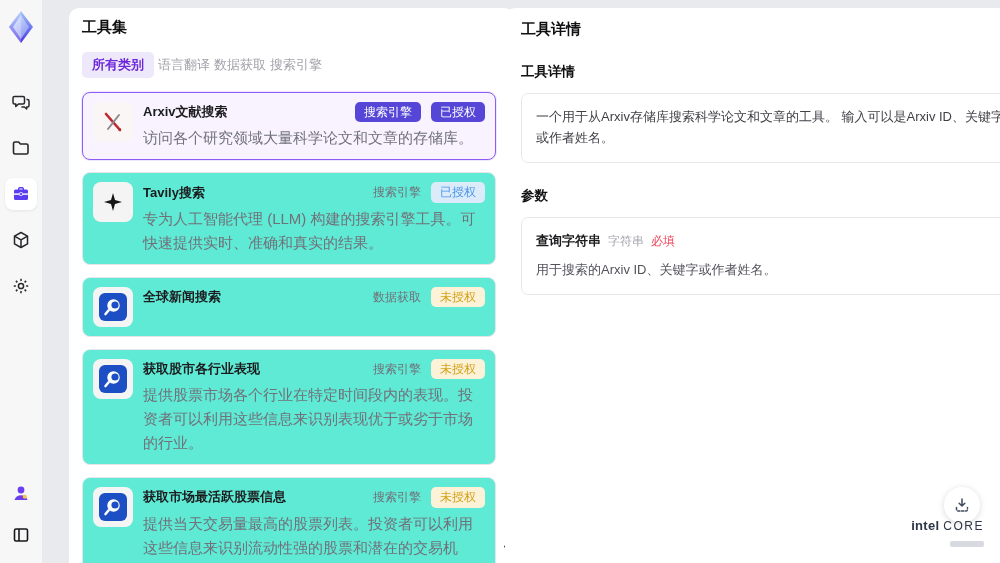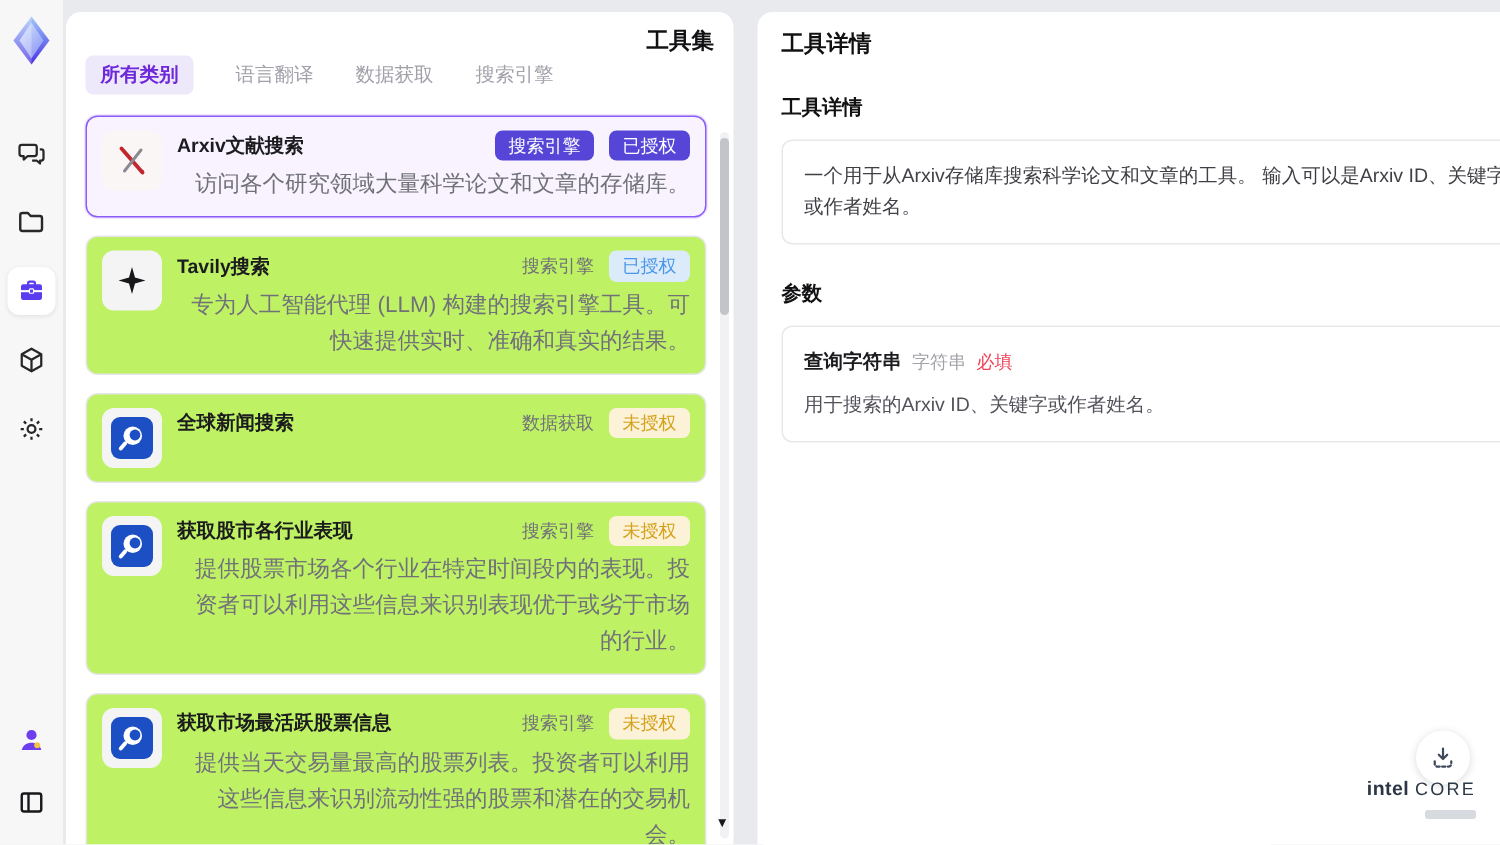--- a/index.html
+++ b/index.html
@@ -16,31 +16,31 @@
   .rail-logo { margin-top:10px; width:30px; height:34px; }
   .rail-nav { margin-top:42px; display:flex; flex-direction:column; gap:14px; align-items:center; }
   .rail-btn {
     width:32px; height:32px; display:flex; align-items:center; justify-content:center;
     border-radius:8px; cursor:pointer; color:#27272a;
   }
   .rail-btn.active { background:#ffffff; box-shadow:0 1px 3px rgba(0,0,0,.08); color:#5b3df0; }
   .rail-bottom { margin-top:auto; margin-bottom:12px; display:flex; flex-direction:column; gap:10px; align-items:center; }
   
   .panel { position:absolute; top:8px; background:#fff; border-radius:10px 10px 0 0; }
-  .panel-list  { left:44px;  width:445px; height:555px; padding:10px 13px 0 13px; overflow:hidden;text-align:right; }
+  .panel-list  { left:69px;  width:445px; height:555px; padding:10px 13px 0 13px; overflow:hidden; }
   .panel-right { left:505px; width:538px; height:555px; padding:12px 16px; }
   .h-title { font-size:15px; font-weight:bold; color:#111113; }
   
-  .tabs { display:flex; align-items:center; gap:28px; margin:0 0 14px 0; }
+  .tabs { display:flex; align-items:center; gap:4px; margin:15px 0 14px 0; }
   .tab { font-size:13px; color:#a1a1aa; cursor:pointer; white-space:nowrap; }
   .tab.active { color:#6d28d9; background:#eee8fb; border-radius:5px; padding:4px 10px; font-weight:bold; }
   
   .cards { display:flex; flex-direction:column; gap:12px; width:414px; }
   .card {
-    border:1px solid #e6e6ea; border-radius:8px; background:#bef264;
+    border:1px solid #e6e6ea; border-radius:8px; background:#5eead4;
     padding:9px 10px; display:flex; gap:10px; cursor:pointer;
   }
   .card.selected { border:1.5px solid #8b5cf6; background:#f8f3fe; box-shadow:0 0 0 1px rgba(139,92,246,.15); }
   .tool-ico {
     width:40px; height:40px; border-radius:8px; flex:0 0 40px;
     display:flex; align-items:center; justify-content:center; background:#f4f4f5;
   }
   .tool-ico.arxiv { background:#fbf6f6; }
   .card-main { flex:1; min-width:0; }
   .card-top { display:flex; align-items:center; }

